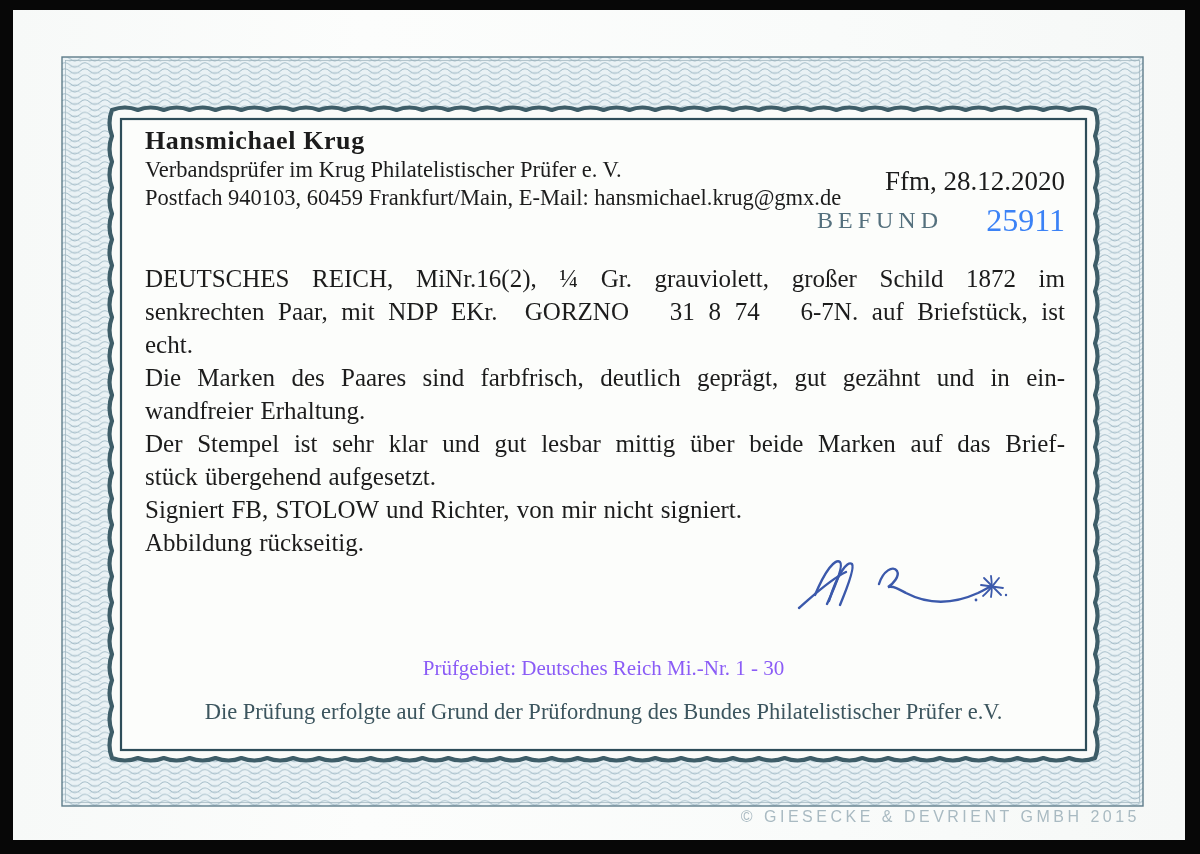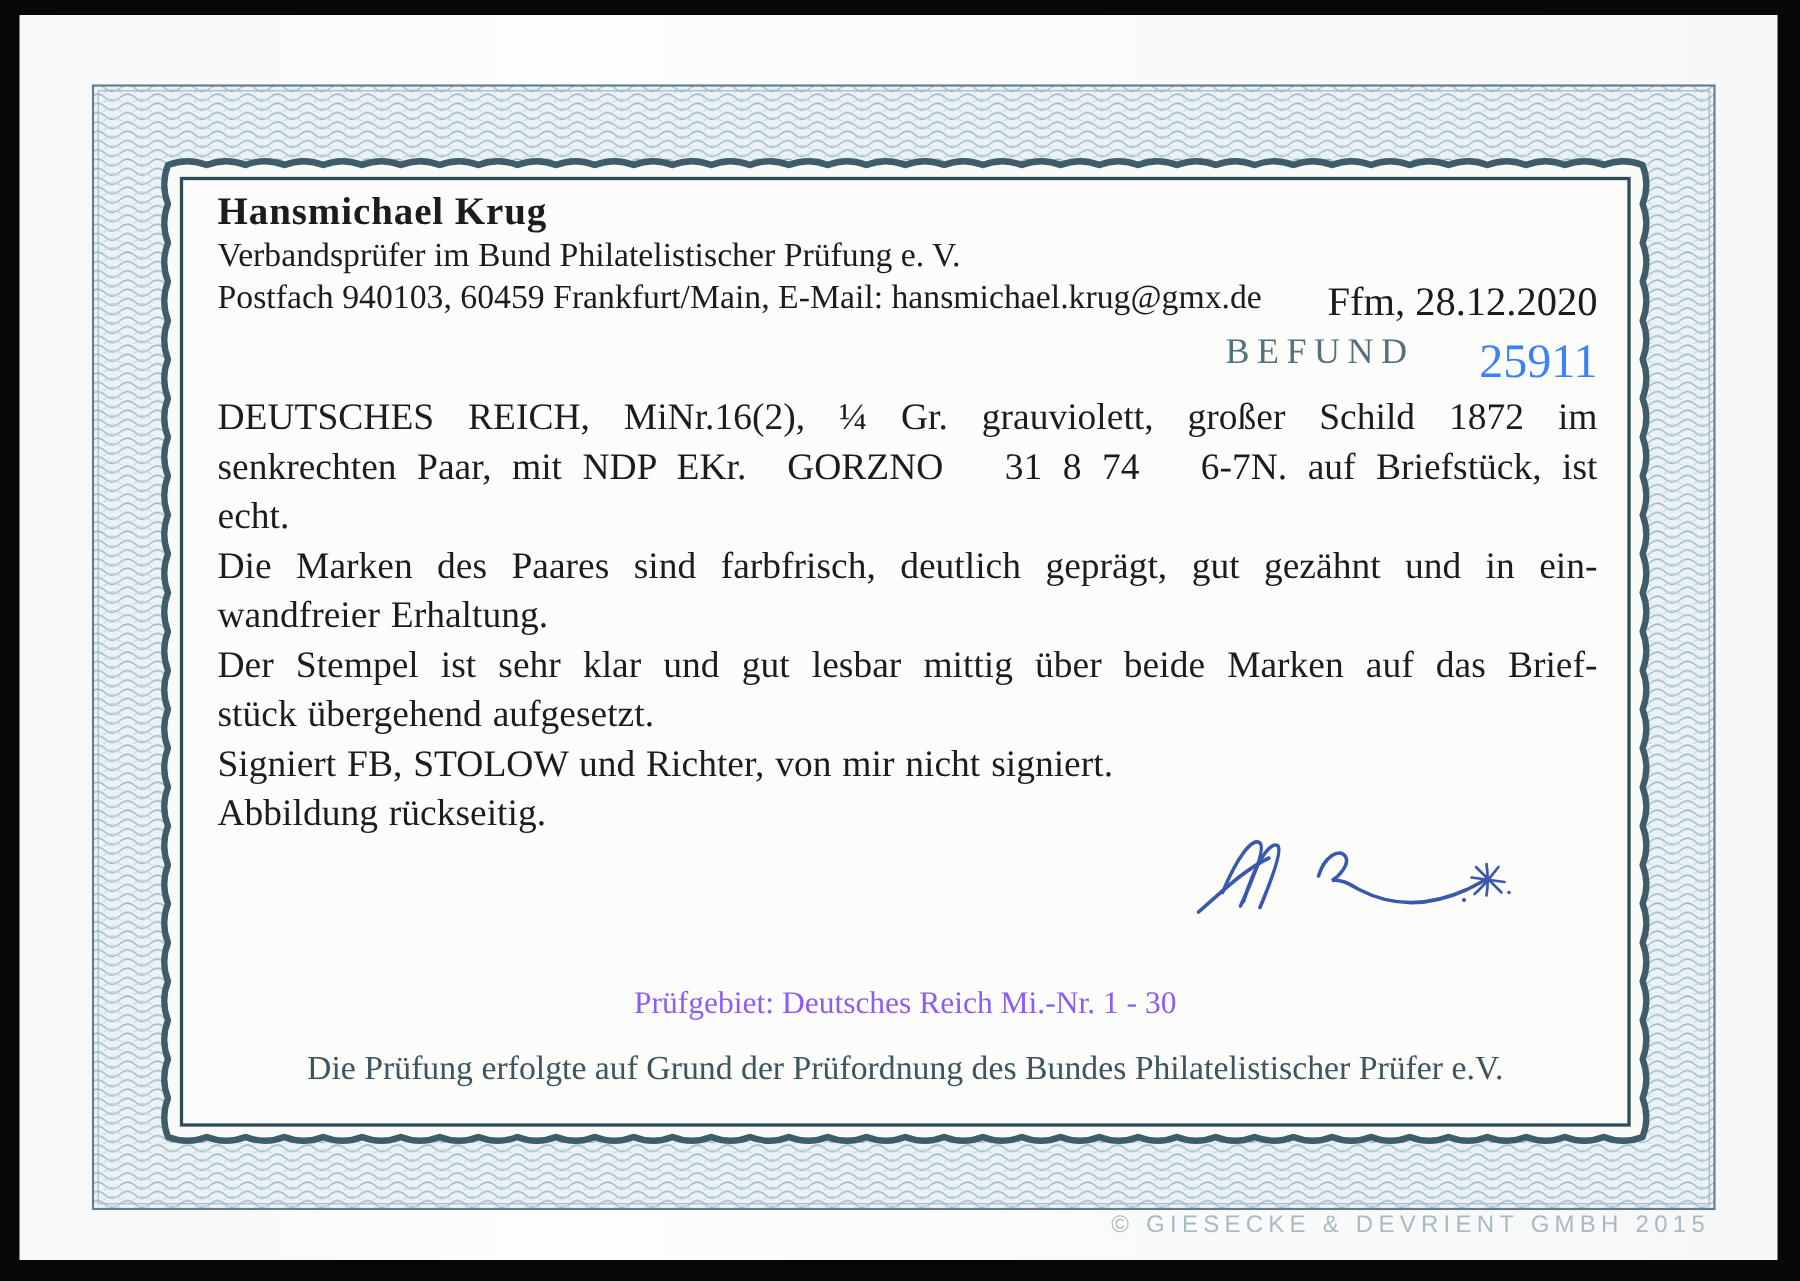--- a/index.html
+++ b/index.html
@@ -15,22 +15,22 @@
   svg.border-art{position:absolute;left:0;top:0;width:1200px;height:854px;z-index:1;}
   .content{
     position:absolute;left:121px;top:119px;width:965px;height:635px;z-index:2;
     color:#1c1c1c;
   }
   
   .hdr-left{position:absolute;left:24px;top:7px;}
   .examiner-name{font-size:26px;font-weight:bold;letter-spacing:.6px;line-height:30px;}
   .examiner-sub{font-size:22.5px;line-height:28px;}
   .hdr-right{position:absolute;right:21px;top:47px;width:262px;}
-  .place-date{font-size:27px;text-align:right;line-height:30px;white-space:nowrap;margin-top:20px;}
-  .befund-row{display:flex;justify-content:space-between;align-items:flex-start;margin-top:6px;padding-left:14px;}
+  .place-date{font-size:27px;text-align:right;line-height:30px;white-space:nowrap;}
+  .befund-row{display:flex;justify-content:space-between;align-items:center;margin-top:6px;padding-left:14px;}
   .befund-label{font-size:24px;letter-spacing:5px;color:#54707d;}
   .befund-number{font-size:32px;color:#3b82f6;}
   
   .body-text{position:absolute;left:24px;top:143px;width:920px;font-size:25px;line-height:33px;}
   .bl{text-align:justify;text-align-last:justify;word-spacing:1px;}
   .bl.end{text-align:center;text-align-last:left;}
   
   .sig{position:absolute;left:664px;top:432px;width:230px;height:62px;}
   
   .ftr{position:absolute;left:0;top:536px;width:100%;text-align:center;}
@@ -63,21 +63,21 @@
 
   <path id="scallop" d="M112 110 q12.93 -5 25.87 0 q12.93 -5 25.87 0 q12.93 -5 25.87 0 q12.93 -5 25.87 0 q12.93 -5 25.87 0 q12.93 -5 25.87 0 q12.93 -5 25.87 0 q12.93 -5 25.87 0 q12.93 -5 25.87 0 q12.93 -5 25.87 0 q12.93 -5 25.87 0 q12.93 -5 25.87 0 q12.93 -5 25.87 0 q12.93 -5 25.87 0 q12.93 -5 25.87 0 q12.93 -5 25.87 0 q12.93 -5 25.87 0 q12.93 -5 25.87 0 q12.93 -5 25.87 0 q12.93 -5 25.87 0 q12.93 -5 25.87 0 q12.93 -5 25.87 0 q12.93 -5 25.87 0 q12.93 -5 25.87 0 q12.93 -5 25.87 0 q12.93 -5 25.87 0 q12.93 -5 25.87 0 q12.93 -5 25.87 0 q12.93 -5 25.87 0 q12.93 -5 25.87 0 q12.93 -5 25.87 0 q12.93 -5 25.87 0 q12.93 -5 25.87 0 q12.93 -5 25.87 0 q12.93 -5 25.87 0 q12.93 -5 25.87 0 q12.93 -5 25.87 0 q12.93 -5 25.87 0 q5 12.96 0 25.92 q5 12.96 0 25.92 q5 12.96 0 25.92 q5 12.96 0 25.92 q5 12.96 0 25.92 q5 12.96 0 25.92 q5 12.96 0 25.92 q5 12.96 0 25.92 q5 12.96 0 25.92 q5 12.96 0 25.92 q5 12.96 0 25.92 q5 12.96 0 25.92 q5 12.96 0 25.92 q5 12.96 0 25.92 q5 12.96 0 25.92 q5 12.96 0 25.92 q5 12.96 0 25.92 q5 12.96 0 25.92 q5 12.96 0 25.92 q5 12.96 0 25.92 q5 12.96 0 25.92 q5 12.96 0 25.92 q5 12.96 0 25.92 q5 12.96 0 25.92 q5 12.96 0 25.92 q-12.93 5 -25.87 0 q-12.93 5 -25.87 0 q-12.93 5 -25.87 0 q-12.93 5 -25.87 0 q-12.93 5 -25.87 0 q-12.93 5 -25.87 0 q-12.93 5 -25.87 0 q-12.93 5 -25.87 0 q-12.93 5 -25.87 0 q-12.93 5 -25.87 0 q-12.93 5 -25.87 0 q-12.93 5 -25.87 0 q-12.93 5 -25.87 0 q-12.93 5 -25.87 0 q-12.93 5 -25.87 0 q-12.93 5 -25.87 0 q-12.93 5 -25.87 0 q-12.93 5 -25.87 0 q-12.93 5 -25.87 0 q-12.93 5 -25.87 0 q-12.93 5 -25.87 0 q-12.93 5 -25.87 0 q-12.93 5 -25.87 0 q-12.93 5 -25.87 0 q-12.93 5 -25.87 0 q-12.93 5 -25.87 0 q-12.93 5 -25.87 0 q-12.93 5 -25.87 0 q-12.93 5 -25.87 0 q-12.93 5 -25.87 0 q-12.93 5 -25.87 0 q-12.93 5 -25.87 0 q-12.93 5 -25.87 0 q-12.93 5 -25.87 0 q-12.93 5 -25.87 0 q-12.93 5 -25.87 0 q-12.93 5 -25.87 0 q-12.93 5 -25.87 0 q-5 -12.96 0 -25.92 q-5 -12.96 0 -25.92 q-5 -12.96 0 -25.92 q-5 -12.96 0 -25.92 q-5 -12.96 0 -25.92 q-5 -12.96 0 -25.92 q-5 -12.96 0 -25.92 q-5 -12.96 0 -25.92 q-5 -12.96 0 -25.92 q-5 -12.96 0 -25.92 q-5 -12.96 0 -25.92 q-5 -12.96 0 -25.92 q-5 -12.96 0 -25.92 q-5 -12.96 0 -25.92 q-5 -12.96 0 -25.92 q-5 -12.96 0 -25.92 q-5 -12.96 0 -25.92 q-5 -12.96 0 -25.92 q-5 -12.96 0 -25.92 q-5 -12.96 0 -25.92 q-5 -12.96 0 -25.92 q-5 -12.96 0 -25.92 q-5 -12.96 0 -25.92 q-5 -12.96 0 -25.92 q-5 -12.96 0 -25.92 Z" fill="#fafbf9" stroke="#3e5d68" stroke-width="4.2" stroke-linejoin="round"></path>
 
   <rect x="121" y="119" width="965" height="631" fill="#fcfdfb" stroke="#2e4d59" stroke-width="2.2"></rect>
 </svg>
 
 <div class="content">
 
   <div class="hdr-left">
     <div class="examiner-name">Hansmichael Krug</div>
-    <div class="examiner-sub">Verbandsprüfer im Bund Philatelistischer Prüfung e. V.</div>
+    <div class="examiner-sub">Verbandsprüfer im Krug Philatelistischer Prüfer e. V.</div>
     <div class="examiner-sub">Postfach 940103, 60459 Frankfurt/Main, E-Mail: hansmichael.krug@gmx.de</div>
   </div>
 
   <div class="hdr-right">
     <div class="place-date">Ffm, 28.12.2020</div>
     <div class="befund-row">
       <span class="befund-label">BEFUND</span>
       <span class="befund-number">25911</span>
     </div>
   </div>

